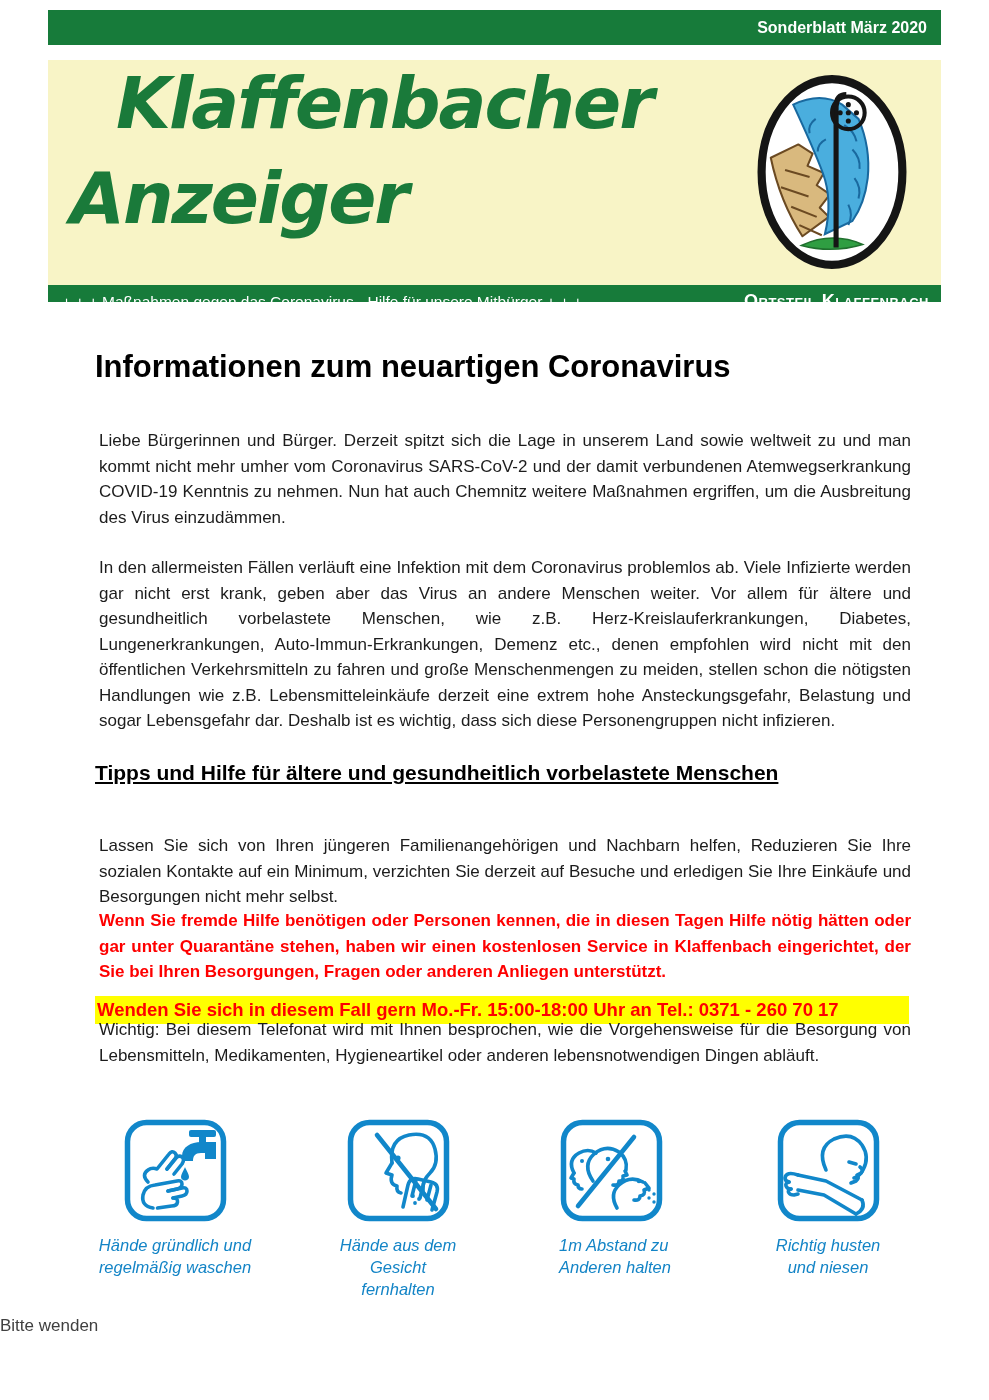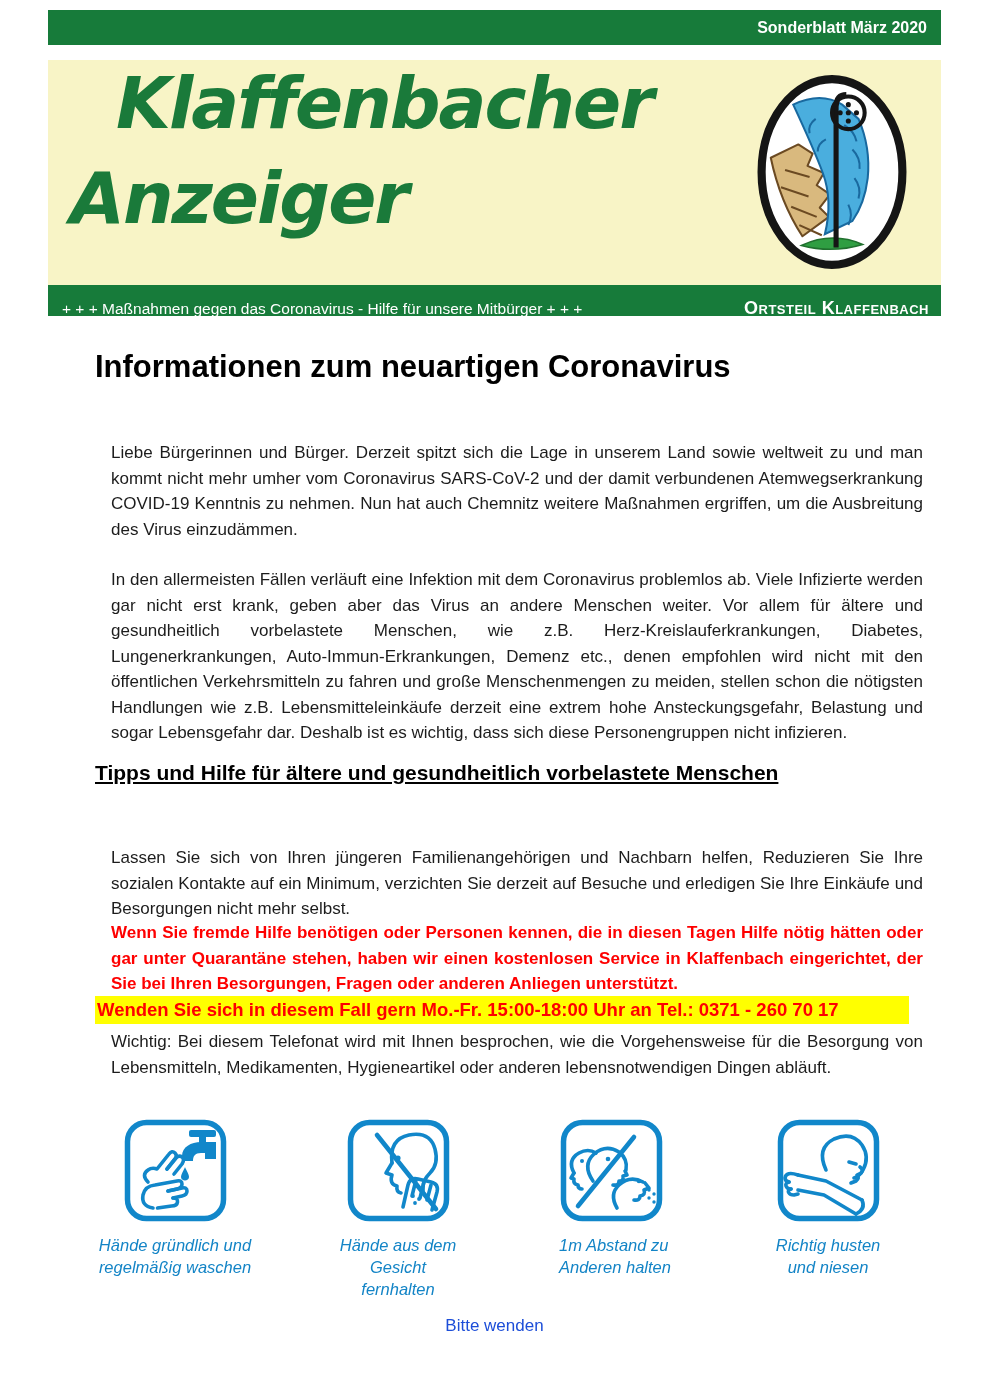--- a/index.html
+++ b/index.html
@@ -10,52 +10,52 @@
   .bar-top{position:absolute;left:48px;top:10px;width:893px;height:35px;
            background:#177b3a;color:#ffffff;font-size:16px;font-weight:bold;
            line-height:35px;text-align:right;padding-right:14px;box-sizing:border-box;}
   .masthead{position:absolute;left:48px;top:60px;width:893px;height:225px;background:#f8f4c6;}
   .nl-title{position:absolute;left:22px;top:-4px;color:#1a7a3a;
             font-family:"DejaVu Sans",sans-serif;font-style:italic;font-weight:bold;
             font-size:71px;line-height:95px;letter-spacing:-2px;white-space:nowrap;}
   .nl-title .t1{padding-left:46px;}
   .crest{position:absolute;left:706px;top:12px;width:156px;height:200px;}
 
-  .banner{position:absolute;left:48px;top:285px;width:893px;height:31px;background:#177b3a;
+  .banner{position:absolute;left:48px;top:285px;width:893px;height:17px;background:#177b3a;
           color:#ffffff;display:flex;align-items:center;justify-content:space-between;
           box-sizing:border-box;padding:16px 12px 0 14px;}
   .banner .left{font-size:15.5px;}
   .banner .right{font-size:18px;font-weight:bold;font-variant:small-caps;letter-spacing:.5px;}
 
   
   .col{position:absolute;left:95px;width:812px;}
   .h1{top:349px;font-size:31px;font-weight:bold;color:#000;margin:0;}
-  .body-p{font-size:17px;line-height:25.5px;text-align:justify;margin:16px;}
+  .body-p{font-size:17px;line-height:25.5px;text-align:justify;margin:4px;}
   .p1{top:424px;}
   .p2{top:551px;}
   .h2{top:761px;font-size:21px;font-weight:bold;color:#000;margin:0;text-decoration:underline;}
   .p3{top:829px;}
   .p-red{top:904px;font-weight:bold;color:#fe0000;}
   .p-hl{top:977px;background:#ffff00;color:#fe0000;font-weight:bold;font-size:18.5px;
         line-height:28px;text-align:left;padding-left:2px;}
   .p4{top:1013px;}
 
   
   .icon-block{position:absolute;top:1118px;width:170px;text-align:center;}
   .ib1{left:90px;} .ib2{left:313px;} .ib3{left:526px;} .ib4{left:743px;}
   .picto{width:105px;height:105px;display:block;margin:0 auto;}
   .picto .frame{fill:none;stroke:#1187ca;stroke-width:5.5;}
   .picto .line{fill:none;stroke:#1187ca;stroke-width:3.6;stroke-linecap:round;stroke-linejoin:round;}
   .picto .thick{stroke-width:4.6;}
   .caption{margin-top:11px;color:#1384c6;font-size:16.5px;line-height:22px;
            font-style:italic;font-weight:500;white-space:pre-line;}
   .ib3 .caption{text-align:left;padding-left:33px;}
 
-  .footer-note{position:absolute;top:1316px;left:0;width:989px;text-align:center;
-               font-size:17px;color:#1d4ed8;}
+  .footer-note{position:absolute;top:1316px;left:0;width:989px;text-align:left;
+               font-size:17px;color:#404040;}
 </style>
 </head>
 <body>
 
 <div class="page">
 
   <div class="bar-top">
     <span>Sonderblatt März 2020</span>
   </div>
 

